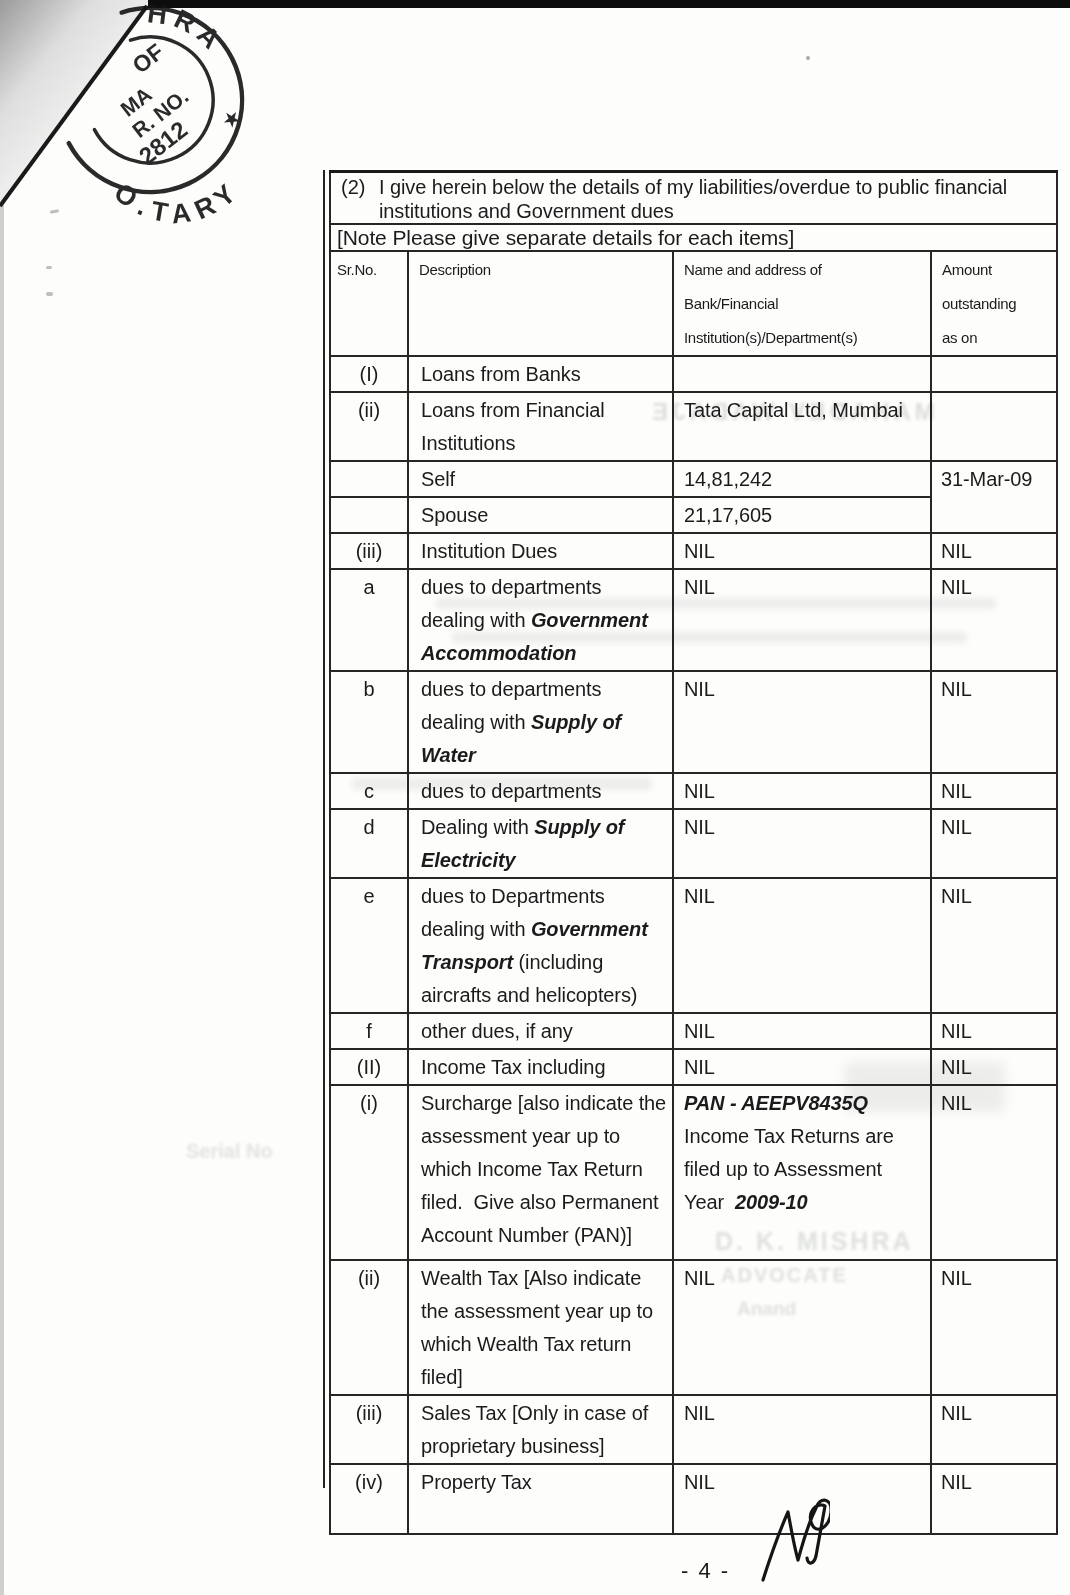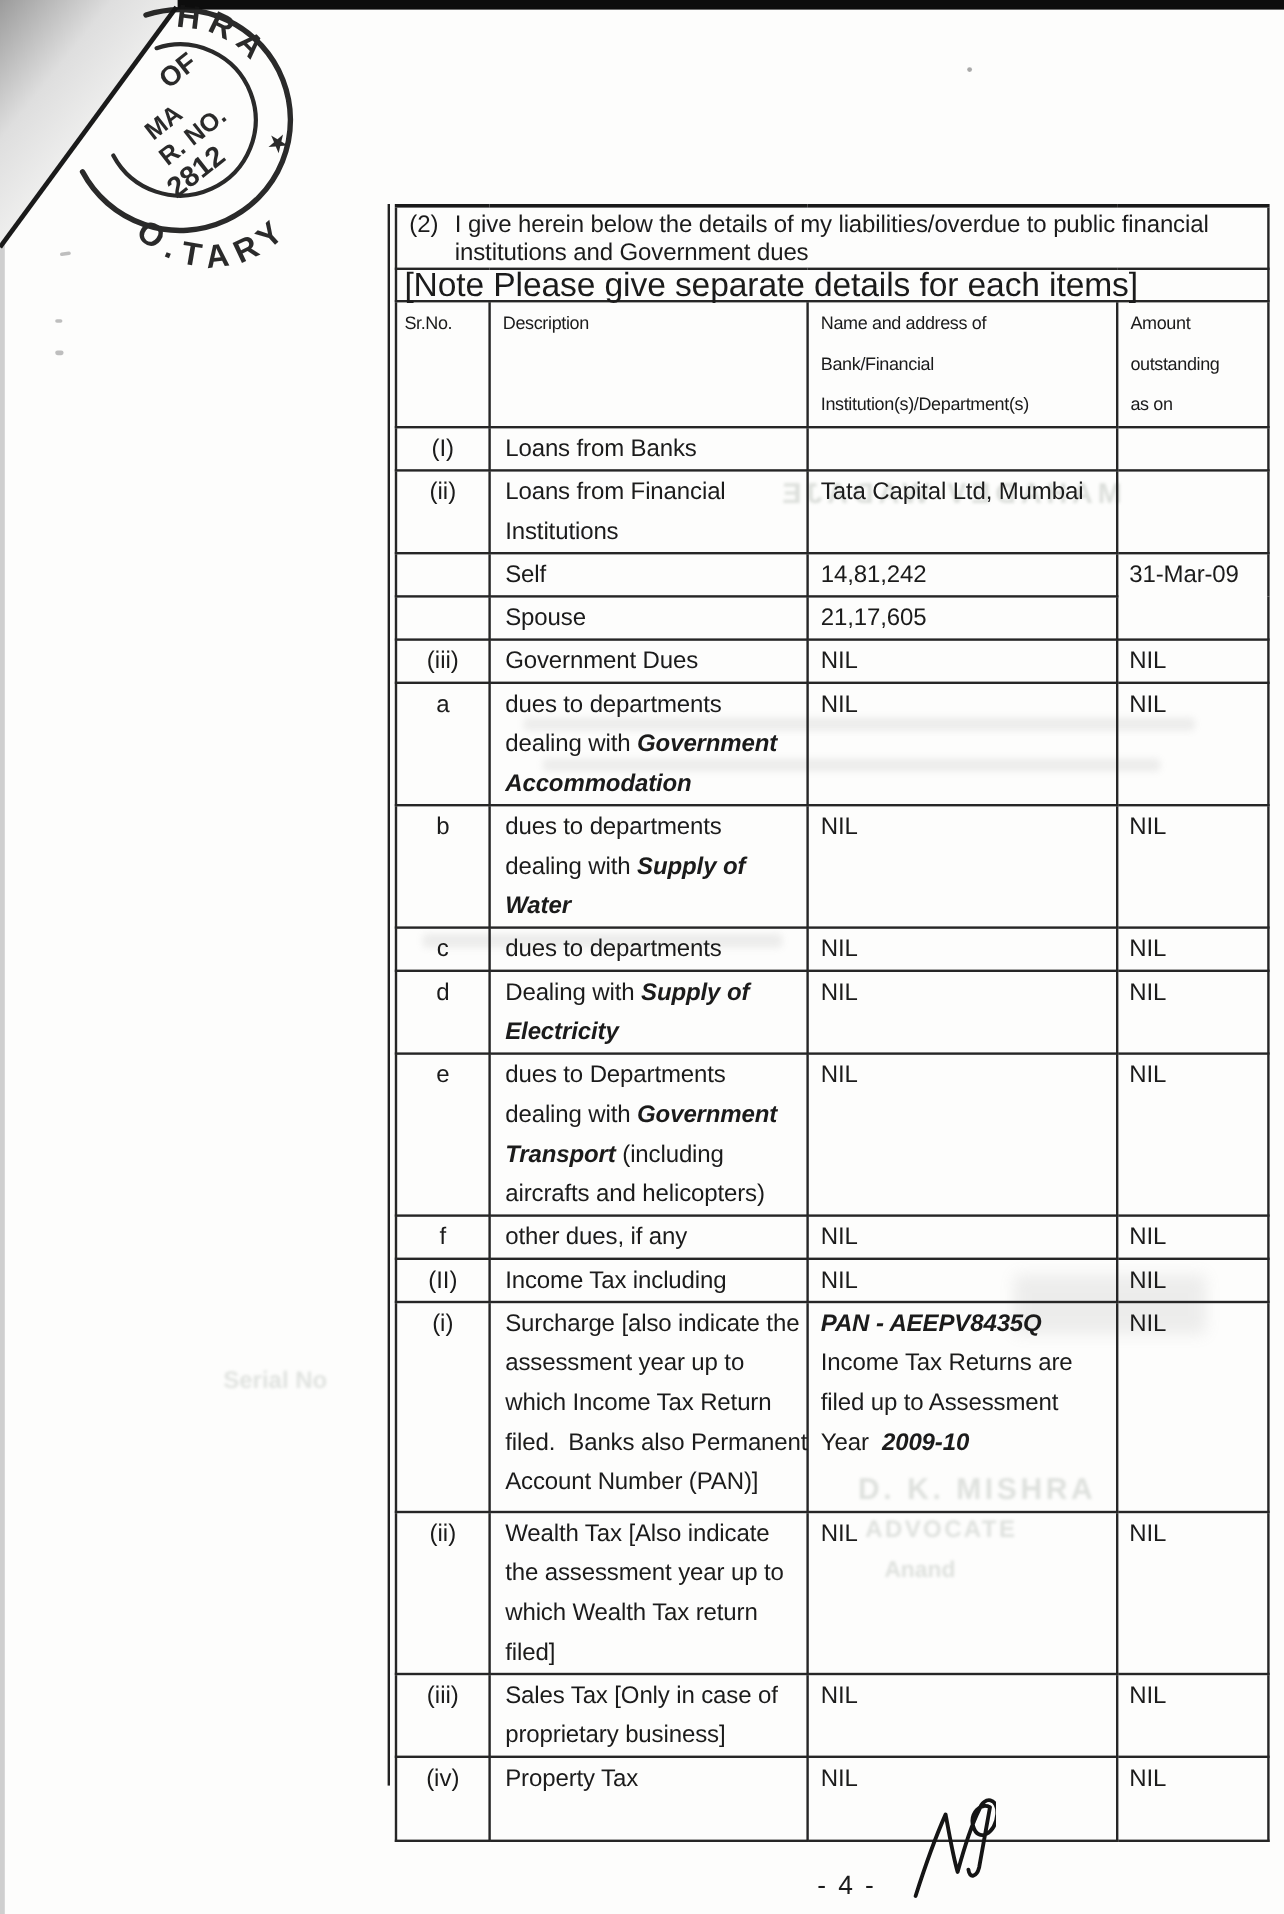--- a/index.html
+++ b/index.html
@@ -27,21 +27,21 @@
   .c-desc .line{padding-left:12px;}
   .c-name .line{padding-left:10px;}
   .c-amt .line{padding-left:9px;}
   th .hline{padding-left:10px;font-size:15px;letter-spacing:-0.3px;}
   th:first-child .hline{padding-left:6px;}
   .intro-cell{padding:2px 6px 0 10px;}
   .intro-flex{display:flex;}
   .intro-index{width:38px;flex:0 0 38px;font-size:20px;line-height:24px;}
   .intro-line{white-space:pre;font-size:20px;line-height:24px;letter-spacing:-0.1px;}
   .note-cell{padding:0 0 0 6px;}
-  .note-line{white-space:pre;font-size:28px;line-height:25px;letter-spacing:-0.1px;}
+  .note-line{white-space:pre;font-size:21px;line-height:25px;letter-spacing:-0.1px;}
   
   .page-number{position:absolute;left:681px;top:1558px;font-size:22px;letter-spacing:2px;}
   .signature{position:absolute;left:758px;top:1490px;}
   
   .ghost{position:absolute;color:#97a097;filter:blur(1.4px);font-weight:bold;}
   .mirrored{transform:scaleX(-1);}
   .smudge{position:absolute;background:#8b8b8b;opacity:.14;filter:blur(3px);border-radius:4px;}
 </style>
 </head>
 <body>
@@ -186,21 +186,21 @@
             <td class="c-desc">
               <div class="line"><span>Spouse</span></div>
             </td>
             <td class="c-name">
               <div class="line"><span>21,17,605</span></div>
             </td>
           </tr>
           <tr style="height: 35px;">
             <td class="c-sr">(iii)</td>
             <td class="c-desc">
-              <div class="line"><span>Government Dues</span></div>
+              <div class="line"><span>Institution Dues</span></div>
             </td>
             <td class="c-name">
               <div class="line"><span>NIL</span></div>
             </td>
             <td class="c-amt">
               <div class="line"><span>NIL</span></div>
             </td>
           </tr>
           <tr style="height: 101px;">
             <td class="c-sr">a</td>
@@ -293,21 +293,21 @@
             <td class="c-amt">
               <div class="line"><span>NIL</span></div>
             </td>
           </tr>
           <tr style="height: 175px;">
             <td class="c-sr">(i)</td>
             <td class="c-desc">
               <div class="line"><span>Surcharge [also indicate the</span></div>
               <div class="line"><span>assessment year up to</span></div>
               <div class="line"><span>which Income Tax Return</span></div>
-              <div class="line"><span>filed.  Banks also Permanent</span></div>
+              <div class="line"><span>filed.  Give also Permanent</span></div>
               <div class="line"><span>Account Number (PAN)]</span></div>
             </td>
             <td class="c-name">
               <div class="line"><span class="b">PAN - AEEPV8435Q</span></div>
               <div class="line"><span>Income Tax Returns are</span></div>
               <div class="line"><span>filed up to Assessment</span></div>
               <div class="line"><span>Year  </span><span class="b">2009-10</span></div>
             </td>
             <td class="c-amt">
               <div class="line"><span>NIL</span></div>

